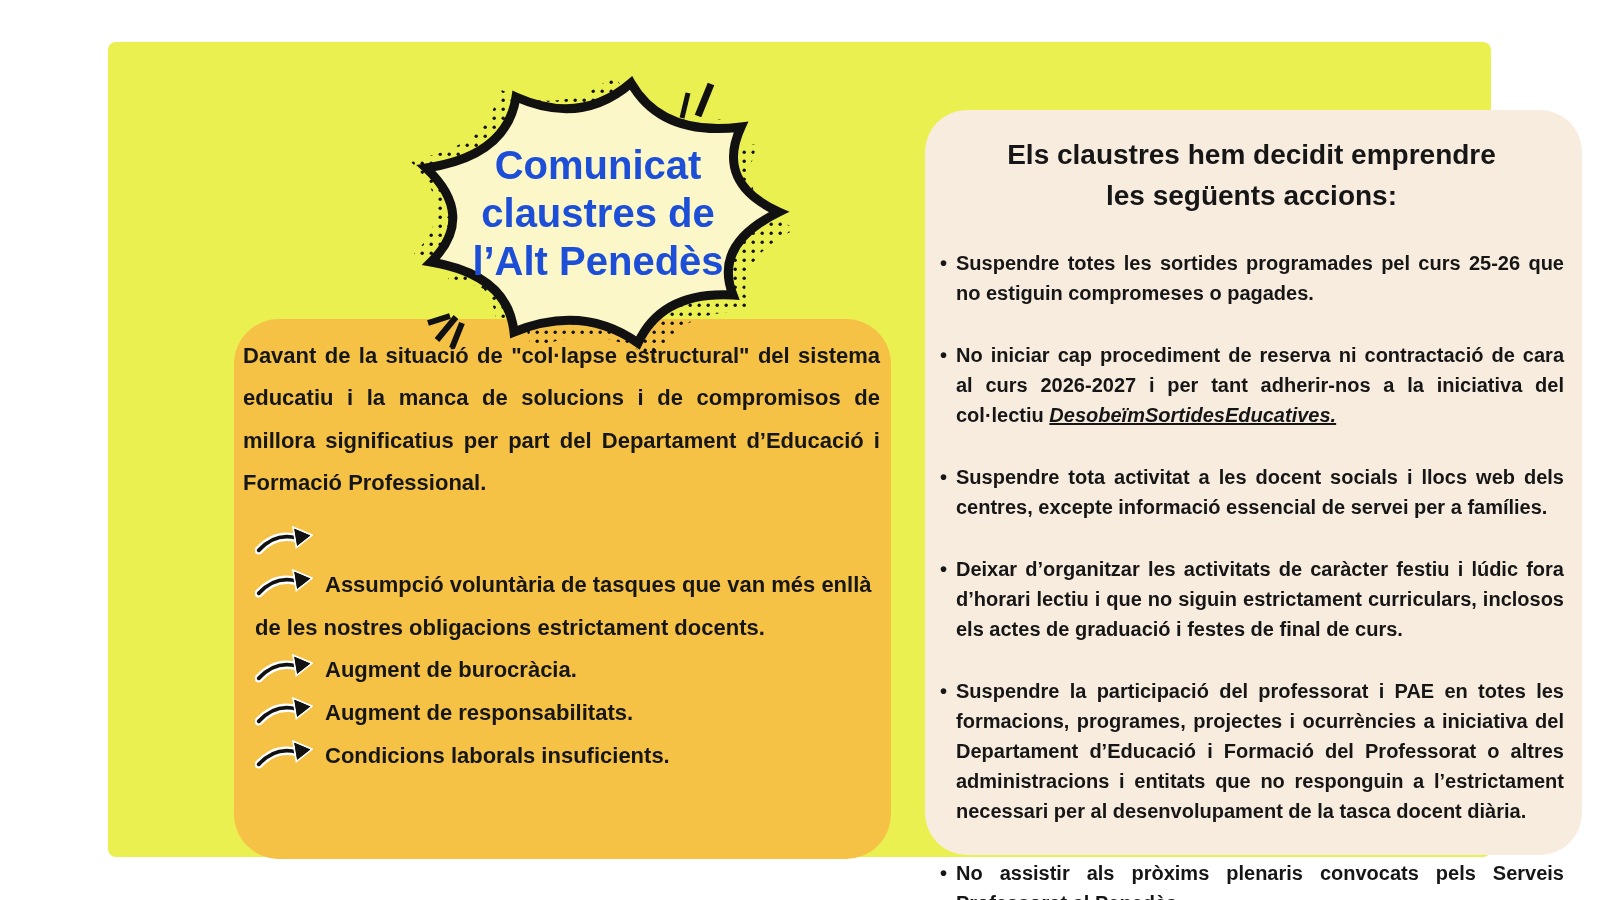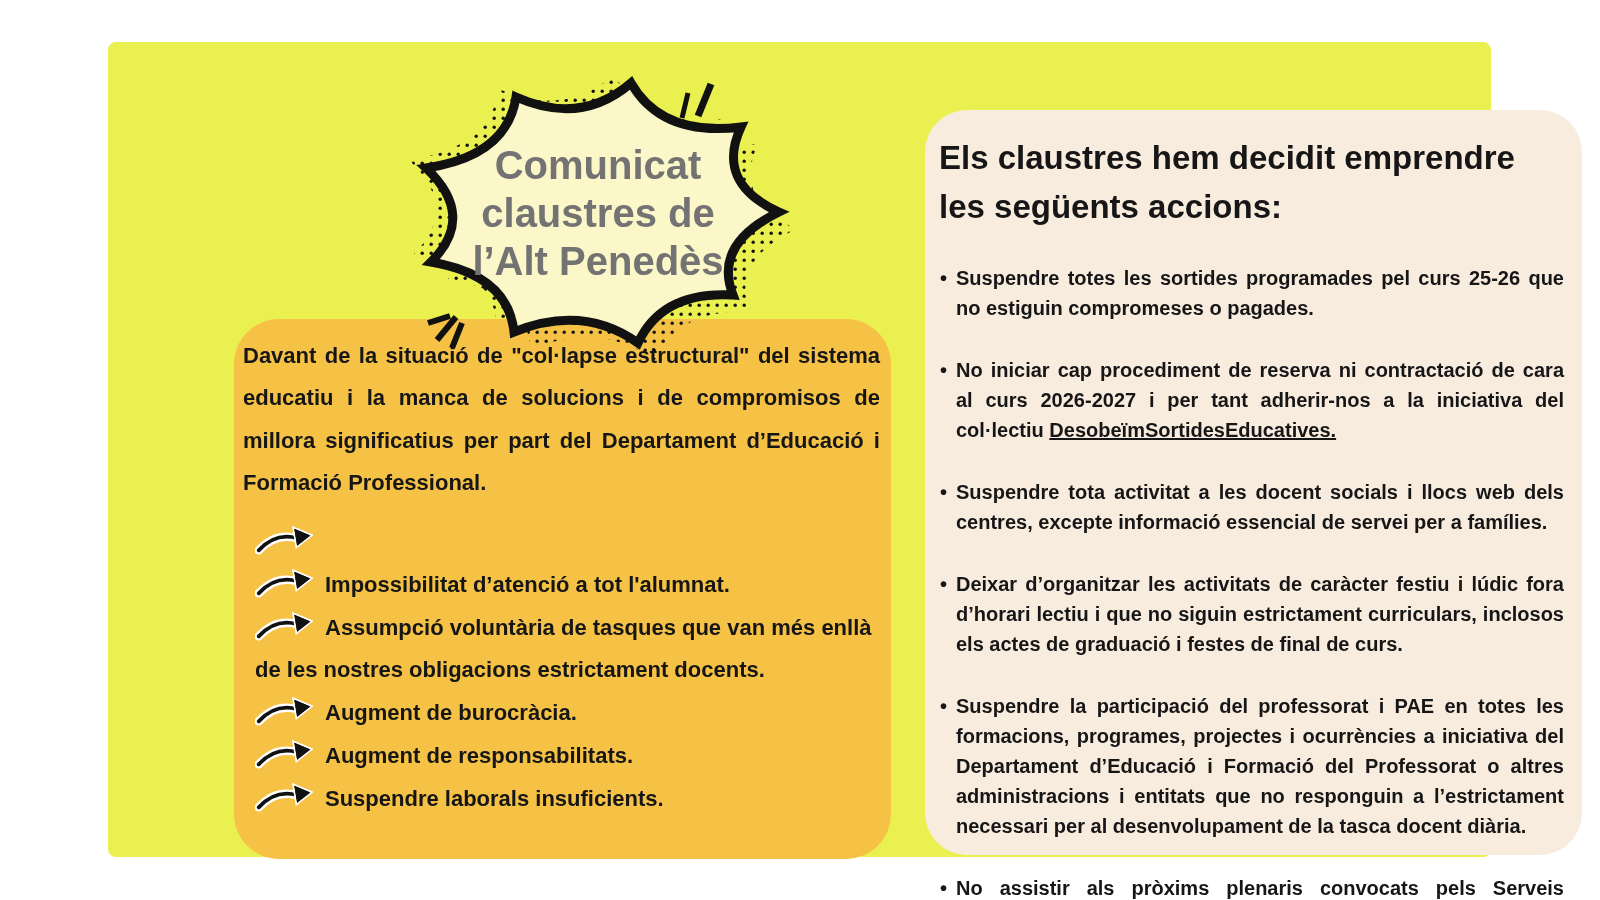--- a/index.html
+++ b/index.html
@@ -8,40 +8,40 @@
   }
   *{margin:0;padding:0;box-sizing:border-box;}
   html,body{width:1600px;height:900px;background:var(--page-bg);overflow:hidden;
     font-family:"Liberation Sans",sans-serif;color:var(--ink);}
   .canvas{position:absolute;left:108px;top:42px;width:1383px;height:815px;
     background:var(--lime-bg);border-radius:8px;}
 
   
   .badge-svg{position:absolute;left:293px;top:28px;width:408px;height:305px;z-index:3;}
   .badge-title{position:absolute;left:322px;top:99px;width:336px;z-index:4;
-    text-align:center;font-weight:700;font-size:40px;line-height:48px;color:#737373;}
+    text-align:center;font-weight:700;font-size:40px;line-height:48px;color:#1d4ed8;}
 
   
   .orange-panel{position:absolute;left:126px;top:277px;width:657px;height:540px;
     background:var(--orange-panel);border-radius:45px;padding:16px 11px 0 9px;z-index:1;}
   .intro{font-size:22px;font-weight:700;line-height:1.93;text-align:justify;
     margin-bottom:16px;}
   .issues{list-style:none;font-size:22px;font-weight:700;line-height:1.95;}
   .issues li{display:block;padding-left:12px;}
   .arrow-ico{width:58px;height:30px;vertical-align:-7px;margin-right:12px;display:inline-block;}
 
   
   .cream-panel{position:absolute;left:817px;top:68px;width:657px;height:745px;
     background:var(--cream-panel);border-radius:42px;padding:24px 18px 0 14px;z-index:1;}
-  .actions-heading{font-size:33px;font-weight:700;line-height:1.47;
+  .actions-heading{text-align:center;font-size:28px;font-weight:700;line-height:1.47;
     margin-bottom:13px;}
   .actions{list-style:none;font-size:20px;font-weight:700;line-height:1.5;}
   .actions li{position:relative;padding-left:17px;text-align:justify;margin-top:32px;}
   .actions li::before{content:"\2022";position:absolute;left:1px;top:0;}
-  .em{text-decoration:underline;}
+  .em{font-style:italic;text-decoration:underline;}
 </style>
 </head>
 <body>
 
 <div class="canvas">
 
   <svg class="badge-svg" viewBox="0 0 408 305" aria-hidden="true">
     <defs>
       <pattern id="dots" width="9" height="9" patternUnits="userSpaceOnUse">
         <circle cx="2.2" cy="2.2" r="1.7" fill="#111"></circle>
@@ -85,28 +85,20 @@
           <polygon points="58,10 41,3 44,21" fill="#111" stroke="#fff" stroke-width="4" paint-order="stroke"></polygon>
           <polygon points="58,10 41,3 44,21" fill="#111"></polygon>
         </svg>
       </li>
       <li>
         <svg class="arrow-ico" viewBox="0 0 60 32" aria-hidden="true">
           <path d="M3,26 C16,12 30,9 44,13" stroke="#fff" stroke-width="9" fill="none" stroke-linecap="round"></path>
           <path d="M3,26 C16,12 30,9 44,13" stroke="#111" stroke-width="4" fill="none" stroke-linecap="round"></path>
           <polygon points="58,10 41,3 44,21" fill="#111" stroke="#fff" stroke-width="4" paint-order="stroke"></polygon>
           <polygon points="58,10 41,3 44,21" fill="#111"></polygon>
-        </svg><span>Impossibilitat d’atenció a tot l'alumnat.</span>
-      </li>
-      <li>
-        <svg class="arrow-ico" viewBox="0 0 60 32" aria-hidden="true">
-          <path d="M3,26 C16,12 30,9 44,13" stroke="#fff" stroke-width="9" fill="none" stroke-linecap="round"></path>
-          <path d="M3,26 C16,12 30,9 44,13" stroke="#111" stroke-width="4" fill="none" stroke-linecap="round"></path>
-          <polygon points="58,10 41,3 44,21" fill="#111" stroke="#fff" stroke-width="4" paint-order="stroke"></polygon>
-          <polygon points="58,10 41,3 44,21" fill="#111"></polygon>
         </svg><span>Assumpció voluntària de tasques que van més enllà de les nostres obligacions estrictament docents.</span>
       </li>
       <li>
         <svg class="arrow-ico" viewBox="0 0 60 32" aria-hidden="true">
           <path d="M3,26 C16,12 30,9 44,13" stroke="#fff" stroke-width="9" fill="none" stroke-linecap="round"></path>
           <path d="M3,26 C16,12 30,9 44,13" stroke="#111" stroke-width="4" fill="none" stroke-linecap="round"></path>
           <polygon points="58,10 41,3 44,21" fill="#111" stroke="#fff" stroke-width="4" paint-order="stroke"></polygon>
           <polygon points="58,10 41,3 44,21" fill="#111"></polygon>
         </svg><span>Augment de burocràcia.</span>
       </li>
@@ -117,21 +109,21 @@
           <polygon points="58,10 41,3 44,21" fill="#111" stroke="#fff" stroke-width="4" paint-order="stroke"></polygon>
           <polygon points="58,10 41,3 44,21" fill="#111"></polygon>
         </svg><span>Augment de responsabilitats.</span>
       </li>
       <li>
         <svg class="arrow-ico" viewBox="0 0 60 32" aria-hidden="true">
           <path d="M3,26 C16,12 30,9 44,13" stroke="#fff" stroke-width="9" fill="none" stroke-linecap="round"></path>
           <path d="M3,26 C16,12 30,9 44,13" stroke="#111" stroke-width="4" fill="none" stroke-linecap="round"></path>
           <polygon points="58,10 41,3 44,21" fill="#111" stroke="#fff" stroke-width="4" paint-order="stroke"></polygon>
           <polygon points="58,10 41,3 44,21" fill="#111"></polygon>
-        </svg><span>Suspendre laborals insuficients.</span>
+        </svg><span>Condicions laborals insuficients.</span>
       </li>
     </ul>
   </div>
 
   <div class="cream-panel">
     <div class="actions-heading">
       <div>Els claustres hem decidit emprendre</div>
       <div>les següents accions:</div>
     </div>
     <ul class="actions">

